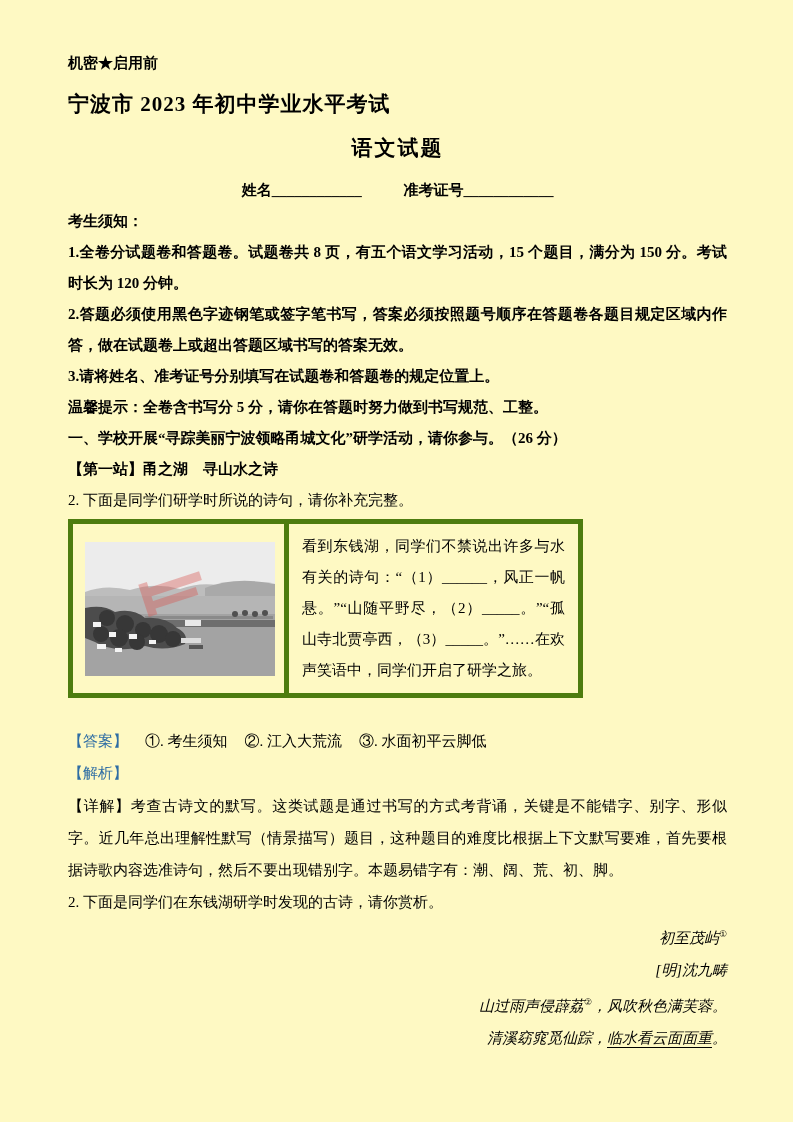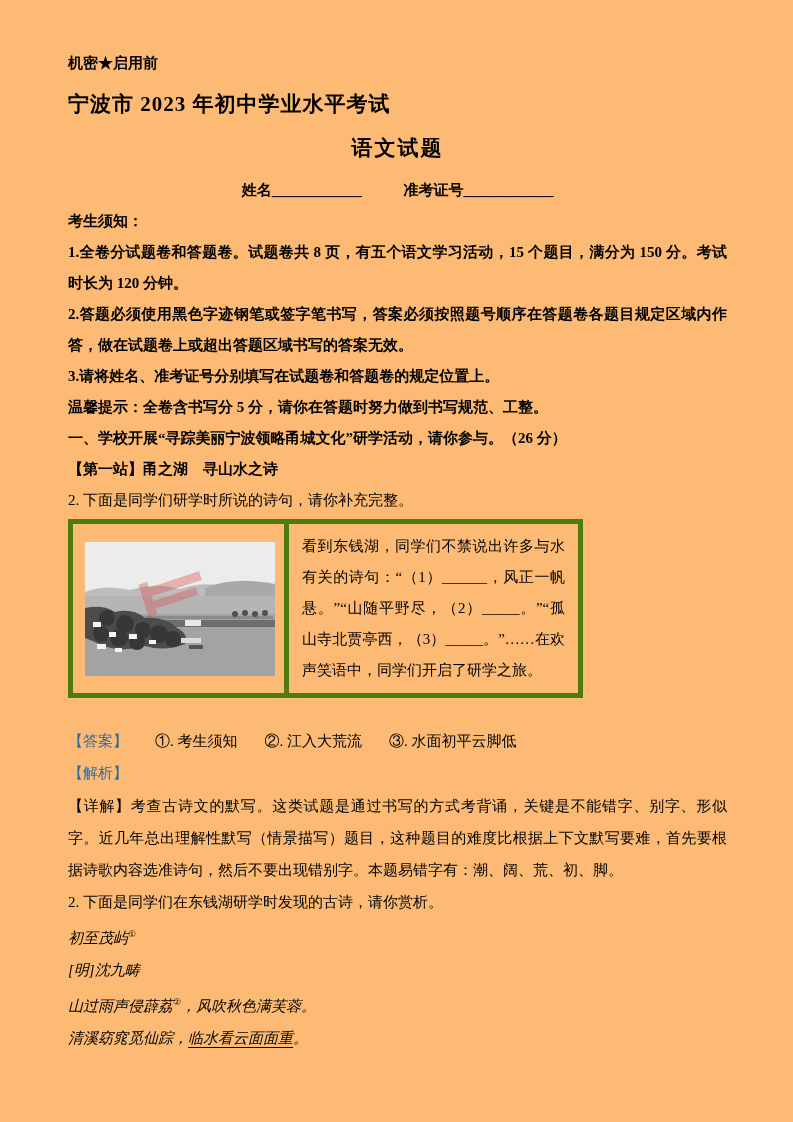--- a/index.html
+++ b/index.html
@@ -1,38 +1,38 @@
 <!DOCTYPE html>
 <html><head>
 <meta charset="utf-8">
 <style>
   * { margin:0; padding:0; box-sizing:border-box; }
   html,body { background:#bfbfbf; }
   .page {
-    width:793px; height:1122px; margin:0 auto; background:#fdba74;
+    width:793px; height:1122px; margin:0 auto; background:#fef9c3;
     font-family:"Liberation Serif","DejaVu Serif",serif; color:#000;
     padding:48px 66px 0 68px; position:relative; overflow:hidden;
   }
   .classification { font-weight:bold; font-size:15px; line-height:31px; }
   .doc-title { font-size:21px; font-weight:bold; line-height:34px; margin-top:8px; letter-spacing:1px; }
   .doc-subtitle { text-align:center; font-size:21px; font-weight:bold; line-height:34px; margin-top:10px; letter-spacing:2px; }
   .name-line { text-align:center; font-weight:bold; font-size:15px; line-height:31px; margin-top:10px; }
   .name-line .group + .group { margin-left:38px;text-align:center; }
   .bold-par { font-weight:bold; font-size:15px; line-height:31px; text-align:justify; }
   .plain-par { font-size:15px; line-height:31px; text-align:justify; }
   .q1-table { border-collapse:collapse; margin-top:3px; width:510px; table-layout:fixed; }
   .q1-table td { border:5px solid #4d7c0f; vertical-align:middle; }
   .photo-cell { width:216px; text-align:center; padding:14px 12px; }
   .text-cell  { width:294px; padding:7px 13px; font-size:15px; line-height:31px; text-align:justify; }
-  .answer-line { display:flex; align-items:flex-start; gap:27px; margin-top:28px; font-size:15px; line-height:30px; }
+  .answer-line { display:flex; align-items:flex-start; gap:17px; margin-top:28px; font-size:15px; line-height:30px; }
   .blue { color:#2e6da4; }
   .analysis-line { font-size:15px; line-height:30px; margin-top:2px; }
   .detail-par { font-size:15px; line-height:32px; text-align:justify; margin-top:2px; }
   .q2-par { font-size:15px; line-height:32px; }
-  .poem { text-align:left; font-size:15px; line-height:32px; font-style:italic; }
+  .poem { text-align:right; font-size:15px; line-height:32px; font-style:italic; }
   .poem sup { font-size:9px; font-style:normal; }
   .poem .u { text-decoration:underline; text-underline-offset:4px; }
   svg { display:block; }
 </style>
 </head>
 <body>
 
 <div class="page">
 
   <div class="classification">机密★启用前</div>

